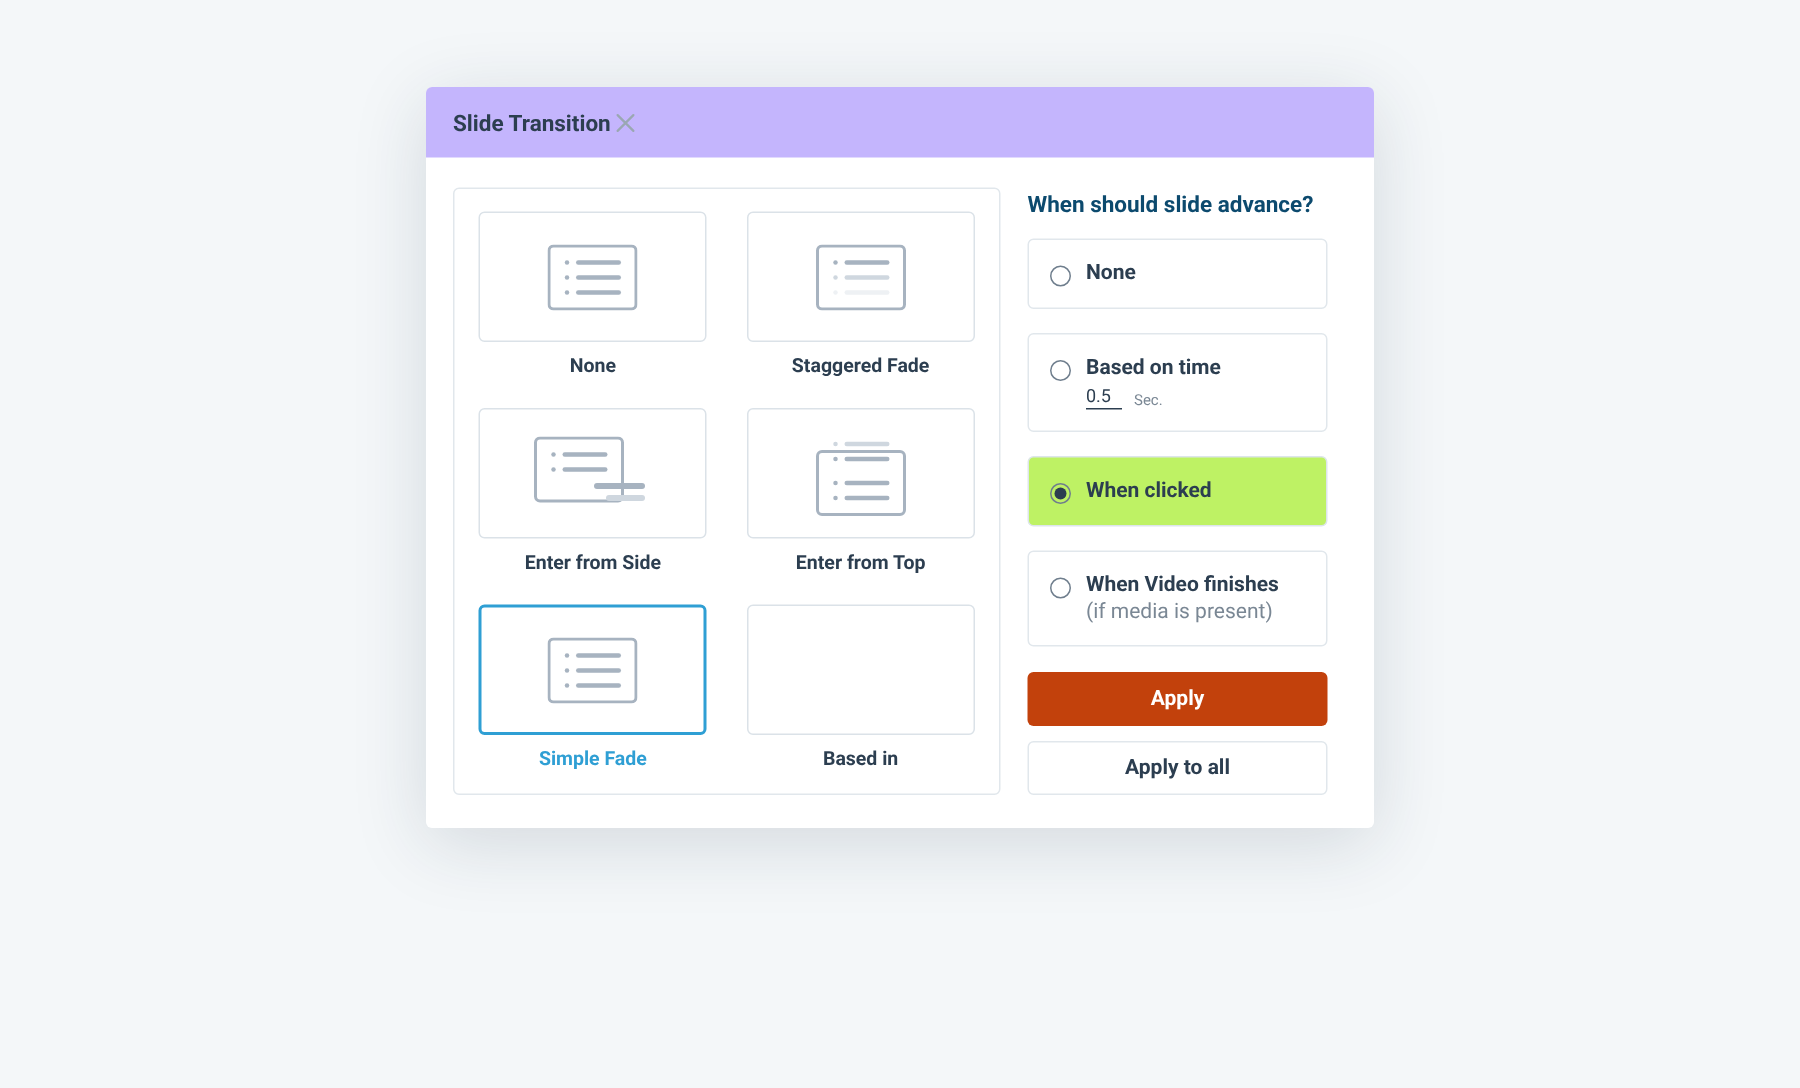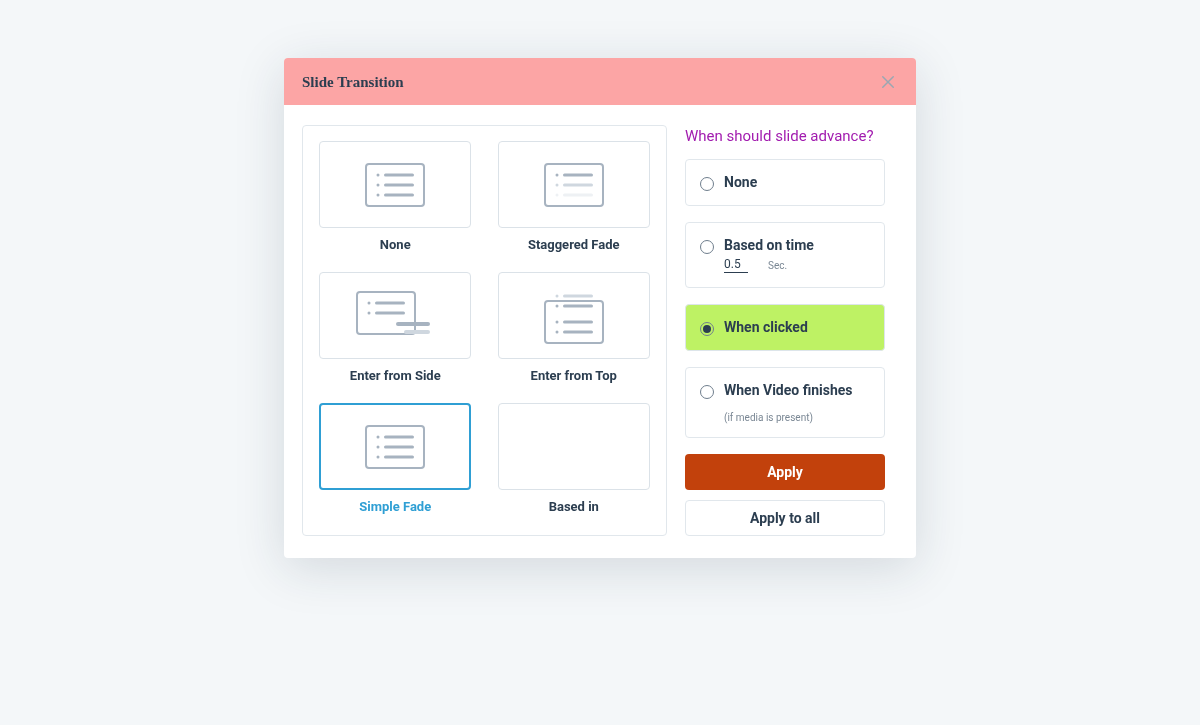--- a/index.html
+++ b/index.html
@@ -15,26 +15,24 @@
     color: #2c3e50;
   }
   .dialog {
     width: 632px;
     background: #ffffff;
     border-radius: 4px;
     box-shadow: 0 10px 50px rgba(30,50,70,0.15);
     overflow: hidden;
   }
   .dialog-header {
-    background: #fca5a5;
+    background: #c4b5fd;
     padding: 14px 18px 13px 18px;
     display: flex;
     align-items: center;
-    justify-content: space-between;
-    font-family: Liberation Serif, serif;
   }
   .dialog-title {
     font-size: 15px;
     font-weight: 700;
     color: #2c3e50;
   }
   .close-btn {
     width: 20px;
     height: 20px;
     color: #9aa7b2;
@@ -89,22 +87,22 @@
   .thumb { position: relative; }
 
   
   .right-col {
     width: 200px;
     display: flex;
     flex-direction: column;
   }
   .advance-title {
     font-size: 15px;
-    font-weight: 400;
-    color: #a21caf;
+    font-weight: 700;
+    color: #0c4a6e;
     margin-bottom: 14px;
     margin-top: 2px;
   }
   .option {
     border: 1px solid #e1e7ec;
     border-radius: 4px;
     padding: 14px 14px;
     margin-bottom: 16px;
     display: flex;
     align-items: flex-start;
@@ -129,22 +127,22 @@
   }
   .radio.checked::after {
     content: "";
     width: 8px;
     height: 8px;
     background: #2c3e50;
     border-radius: 50%;
   }
   .opt-body { display: flex; flex-direction: column; }
   .opt-label { font-size: 14px; font-weight: 700; color: #2c3e50; }
-  .opt-sub { font-size: 10px; color: #7a8794; margin-top: 14px; }
-  .time-row { display: flex; align-items: center; gap: 20px; margin-top: 4px; }
+  .opt-sub { font-size: 14px; color: #7a8794; margin-top: 2px; }
+  .time-row { display: flex; align-items: flex-end; gap: 8px; margin-top: 4px; }
   .time-value {
     font-size: 12px;
     color: #2c3e50;
     border-bottom: 1px solid #2c3e50;
     padding: 0 4px 1px 0;
     min-width: 24px;
   }
   .time-unit { font-size: 10px; color: #7a8794; }
   .spacer { flex: 1; }
   .btn {

